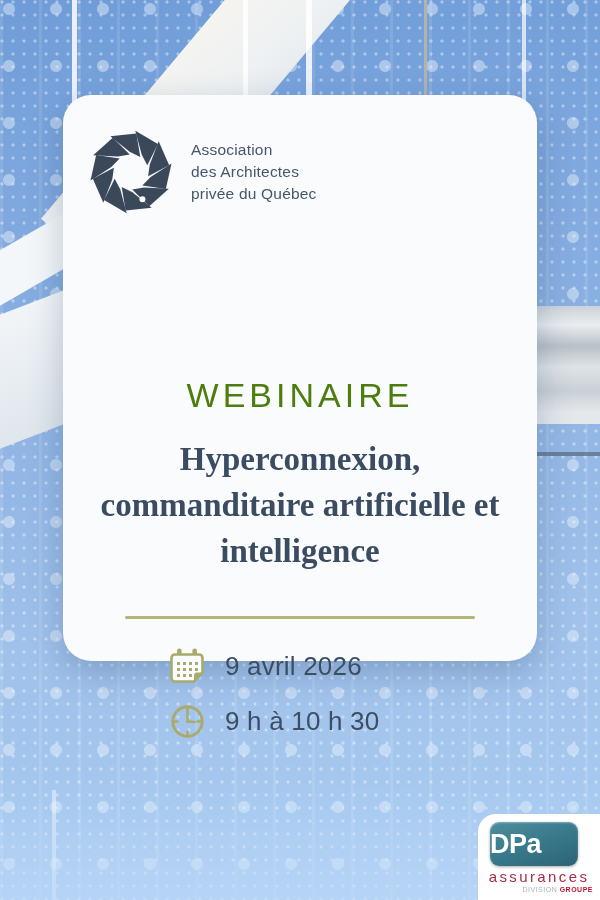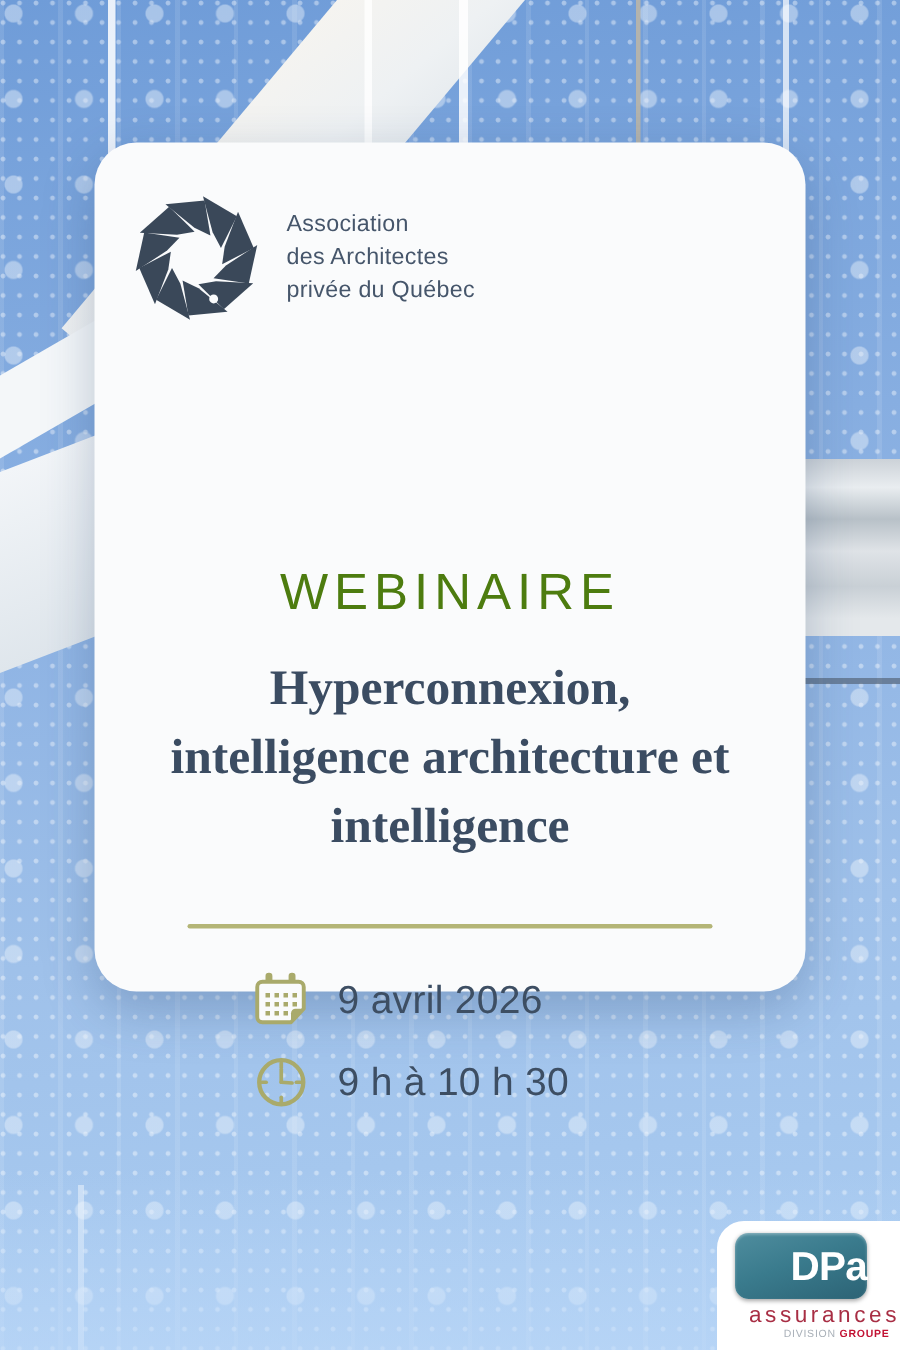--- a/index.html
+++ b/index.html
@@ -92,25 +92,25 @@
   .sponsor-card {
     position:absolute; left:478px; top:814px; width:122px; height:86px; z-index:4;
     background:#ffffff; border-top-left-radius:18px;
     padding-top:8px;
   }
   .dpa-badge {
     width:88px; height:44px; margin-left:12px;
     border-radius:9px;
     background:linear-gradient(160deg,#4f8d9e 0%,#3a7b8d 45%,#2c6375 100%);
     box-shadow:inset 0 1px 2px rgba(255,255,255,.35), 0 1px 3px rgba(0,0,0,.35);
-    display:flex; align-items:center; justify-content:flex-end;
+    display:flex; align-items:center; justify-content:flex-start;
   }
   .dpa-badge span { color:#ffffff; font-size:27px; font-weight:700; letter-spacing:-.5px; }
   .dpa-division {
-    margin-top:2px; text-align:right;
+    margin-top:2px; text-align:center;
     font-size:15px; letter-spacing:2.4px; color:#a82e44; font-weight:500;
   }
   .dpa-tag { text-align:right; padding-right:7px; font-size:7px; letter-spacing:.5px; margin-top:1px; }
   .dpa-tag .lt { color:#a9b0b8; font-weight:400; }
   .dpa-tag .bd { color:#c21233; font-weight:700; }
 </style>
 </head>
 <body>
 
 <div class="canvas">
@@ -154,21 +154,21 @@
         <span>Association</span>
         <span>des Architectes</span>
         <span>privée du Québec</span>
       </div>
     </div>
 
     <div class="kicker">WEBINAIRE</div>
 
     <h1 class="title">
       <span>Hyperconnexion,</span>
-      <span>intelligence architecture et</span>
+      <span>commanditaire artificielle et</span>
       <span>intelligence</span>
     </h1>
 
 
     <div class="divider"></div>
 
     <div class="meta">
       <div class="meta-row">
         <span class="meta-icon">
           <svg width="40" height="40" viewBox="0 0 40 40" aria-hidden="true">

